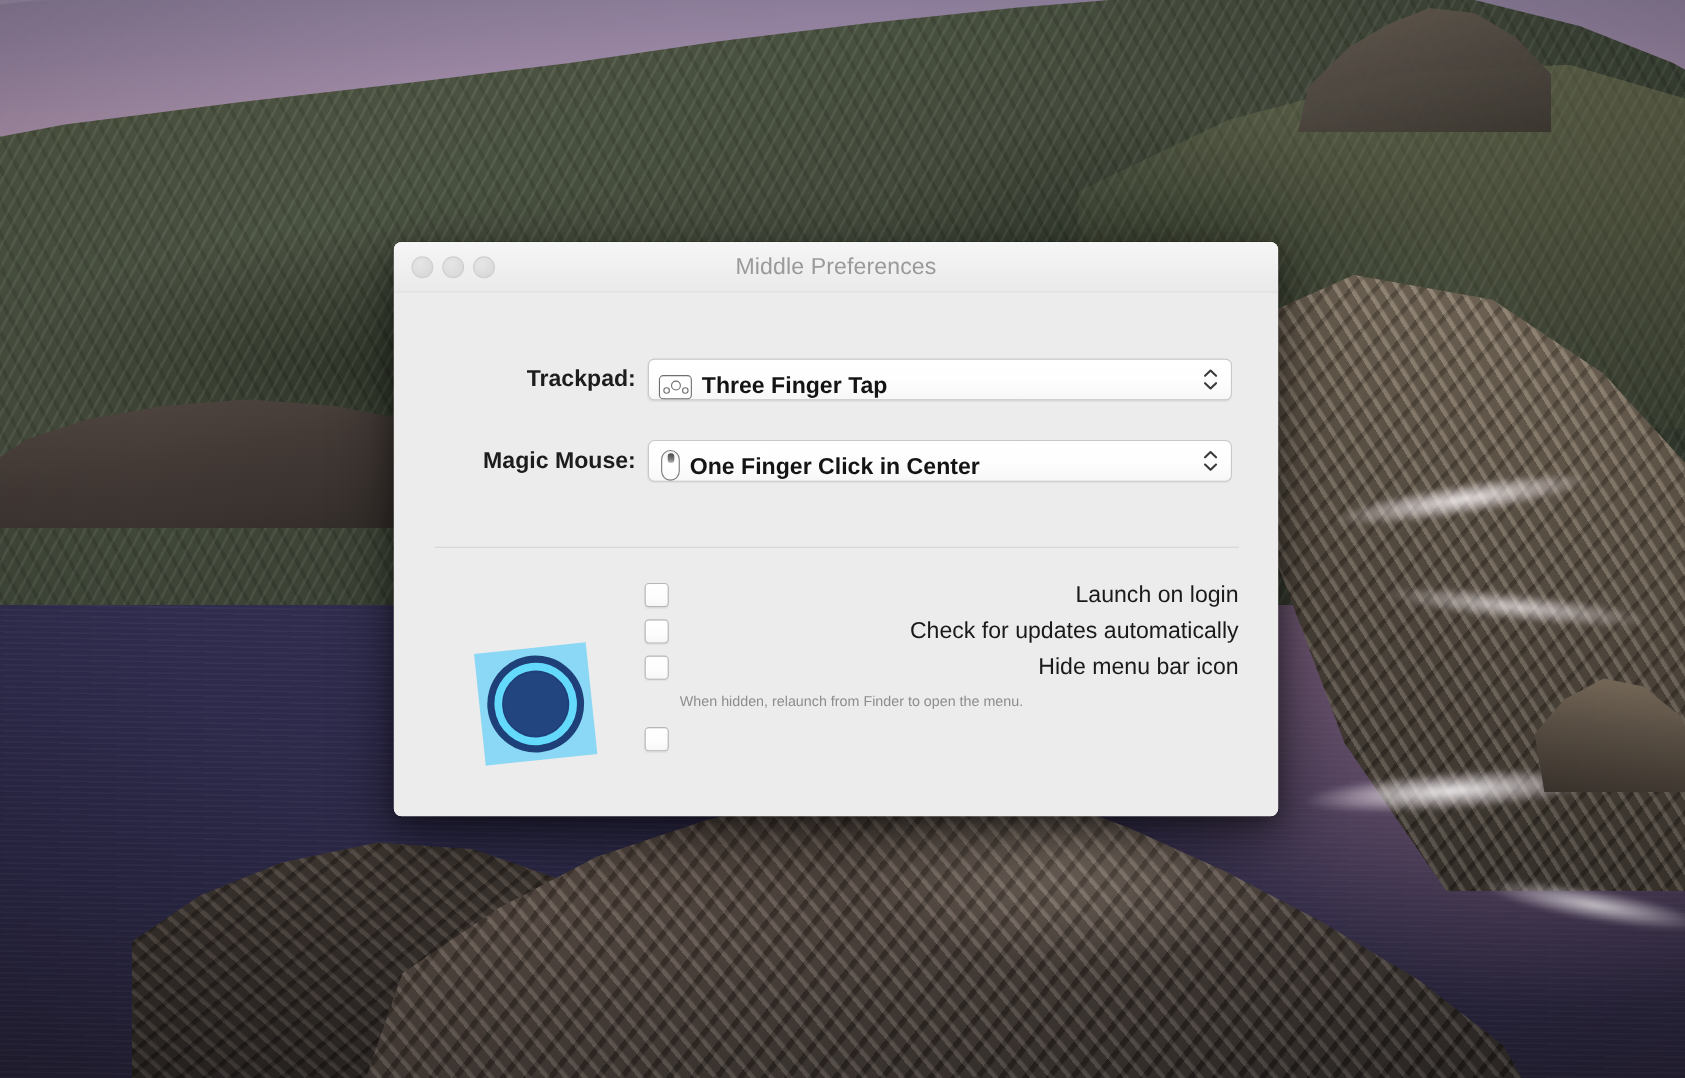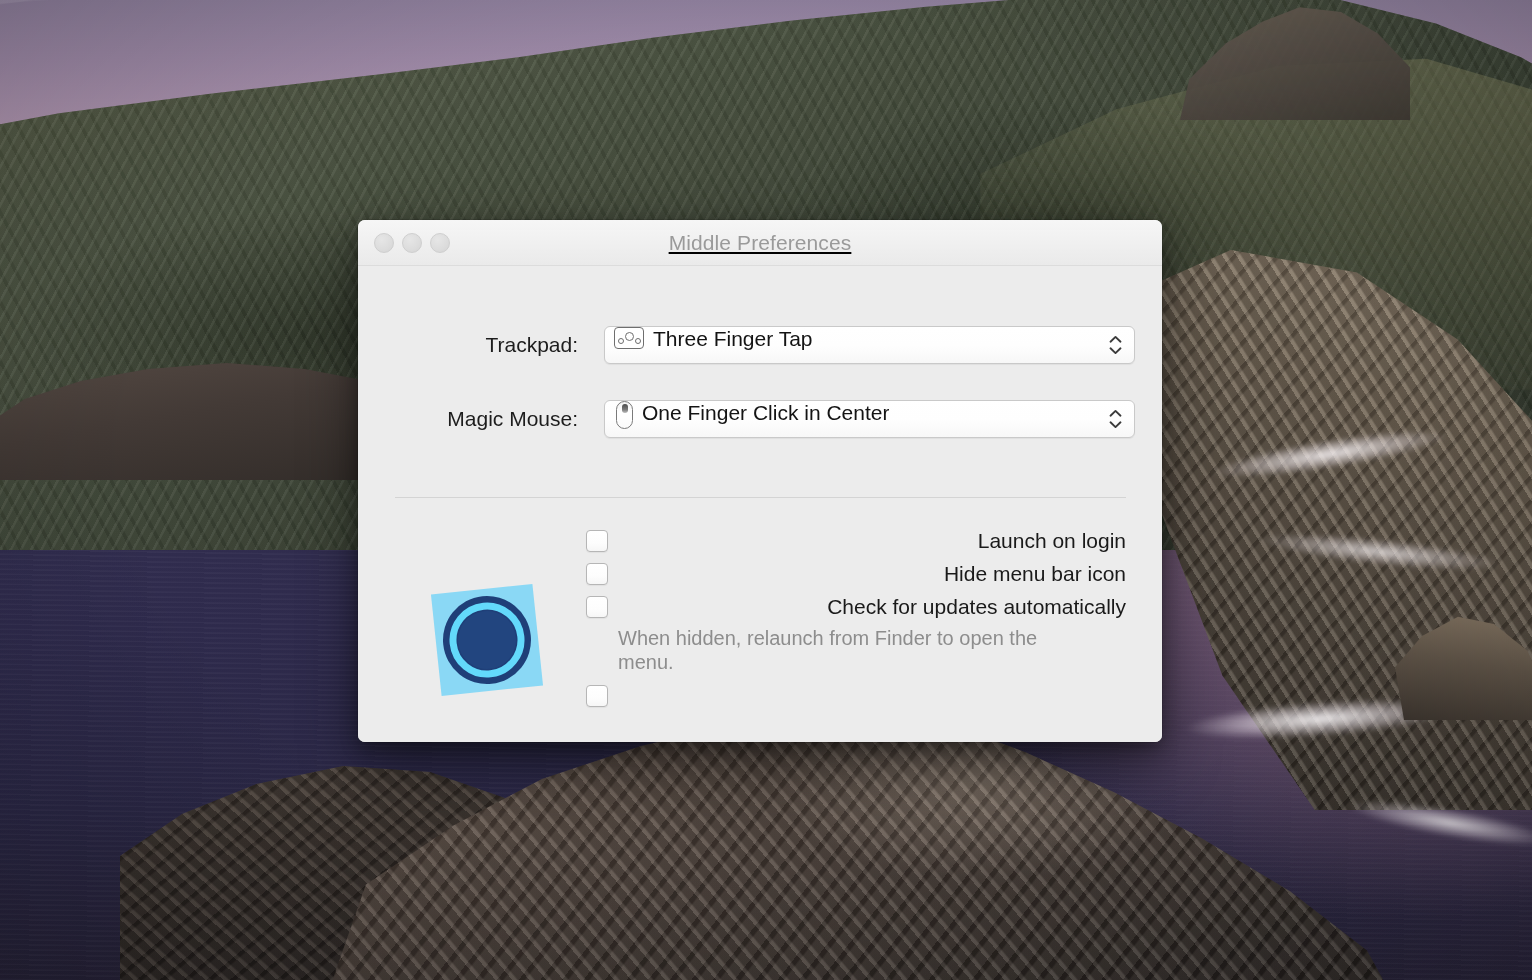--- a/index.html
+++ b/index.html
@@ -202,21 +202,20 @@
   }
 
   .titlebar {
     height: 45px;
     flex: 0 0 45px;
     position: relative;
     background: linear-gradient(to bottom, #f6f6f6 0%, #f0f0f0 50%, #eaeaea 100%);
     border-bottom: 1px solid #dcdcdc;
     display: flex;
     align-items: center;
-    text-decoration: underline;
   }
   .traffic-lights {
     position: absolute;
     left: 16px;
     top: 0;
     height: 45px;
     display: flex;
     align-items: center;
     gap: 8px;
   }
@@ -249,39 +248,40 @@
     display: flex;
     align-items: center;
     position: absolute;
   }
   #row-trackpad { left: 0; top: 60px; width: 100%; }
   #row-mouse    { left: 0; top: 134px; width: 100%; }
 
   .row-label {
     width: 220px;
     text-align: right;
-    padding-right: 26px;
+    padding-right: 11px;
     font-size: 21px;
     color: #1d1d1d;
-    font-weight: 400;
+    font-weight: 700;
     white-space: nowrap;
   }
 
   .popup {
     width: 531px;
     height: 38px;
     box-sizing: border-box;
     background: linear-gradient(to bottom, #ffffff 0%, #fefefe 52%, #f7f7f7 100%);
     border: 1px solid #c9c9c9;
     border-radius: 6px;
     box-shadow: 0 1px 1px rgba(0,0,0,0.06);
     display: flex;
-    align-items: flex-start;
+    align-items: flex-end;
     padding: 0 6px 0 9px;
     position: relative;
+    font-weight: bold;
   }
   .popup-value {
     font-size: 21px;
     color: #141414;
     white-space: nowrap;
     margin-left: 9px;
     overflow: hidden;
     text-overflow: ellipsis;
   }
   .popup-chevrons {
@@ -383,21 +383,21 @@
   }
   .cb-label {
     font-size: 21px;
     color: #1a1a1a;
     margin-left: 10px;
     line-height: 27px;
     white-space: nowrap;
   }
   #hint {
     margin: 3px 0 8px 32px;
-    font-size: 20px;
+    font-size: 13px;
     color: #8d8d8d;
     line-height: 24px;
     max-width: 470px;
   }
 </style>
 </head>
 <body>
 
 <div id="desktop">
 
@@ -488,26 +488,26 @@
 
       <div id="options">
 
         <div class="cb-row">
           <span class="checkbox"></span>
           <span class="cb-label">Launch on login</span>
         </div>
 
         <div class="cb-row">
           <span class="checkbox"></span>
-          <span class="cb-label">Hide menu bar icon</span>
+          <span class="cb-label">Check for updates automatically</span>
         </div>
 
         <div class="cb-row">
           <span class="checkbox"></span>
-          <span class="cb-label">Check for updates automatically</span>
+          <span class="cb-label">Hide menu bar icon</span>
         </div>
 
         <div id="hint">When hidden, relaunch from Finder to open the menu.</div>
 
         <div class="cb-row">
           <span class="checkbox"></span>
         </div>
 
       </div>
 

